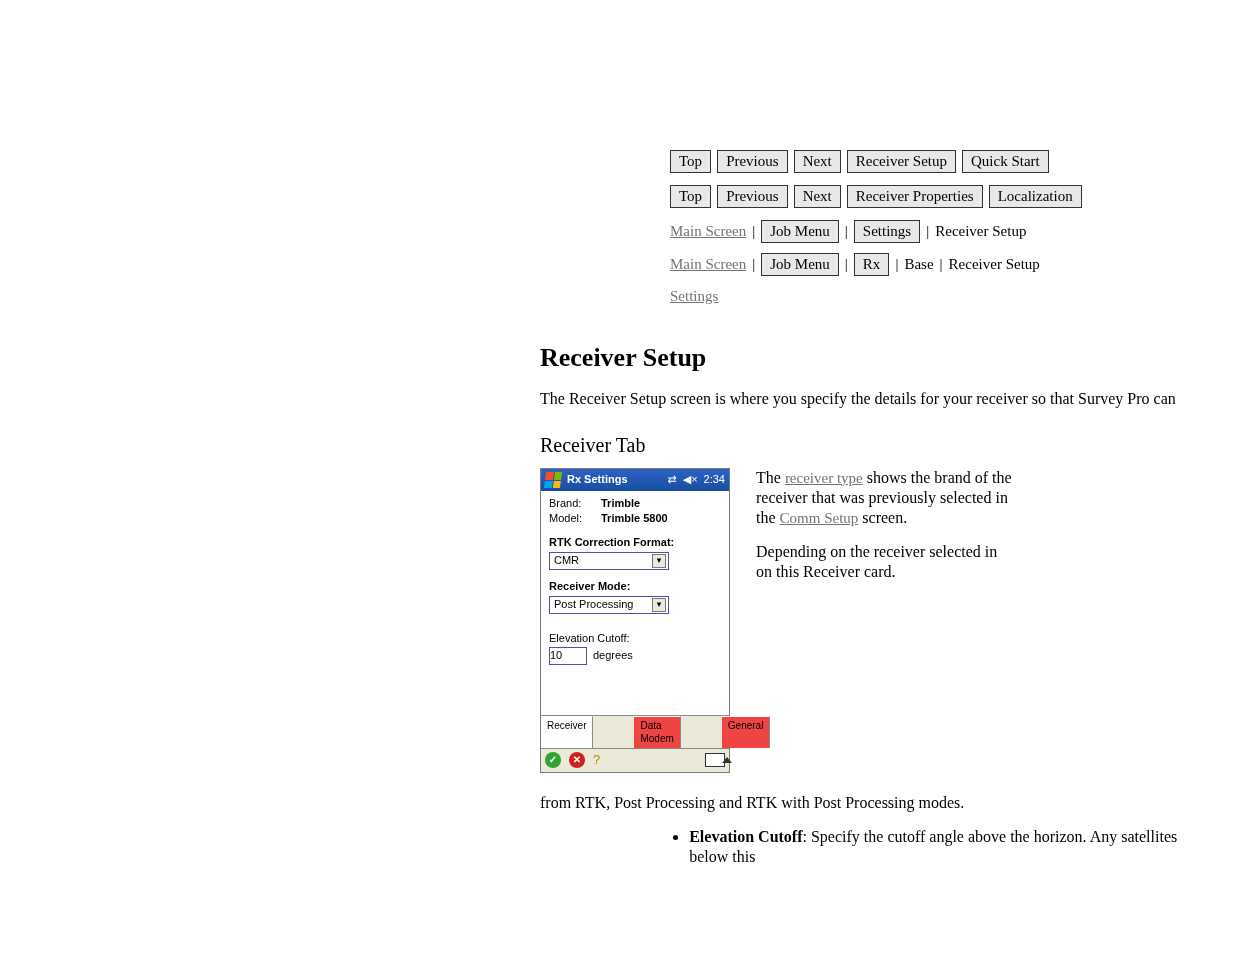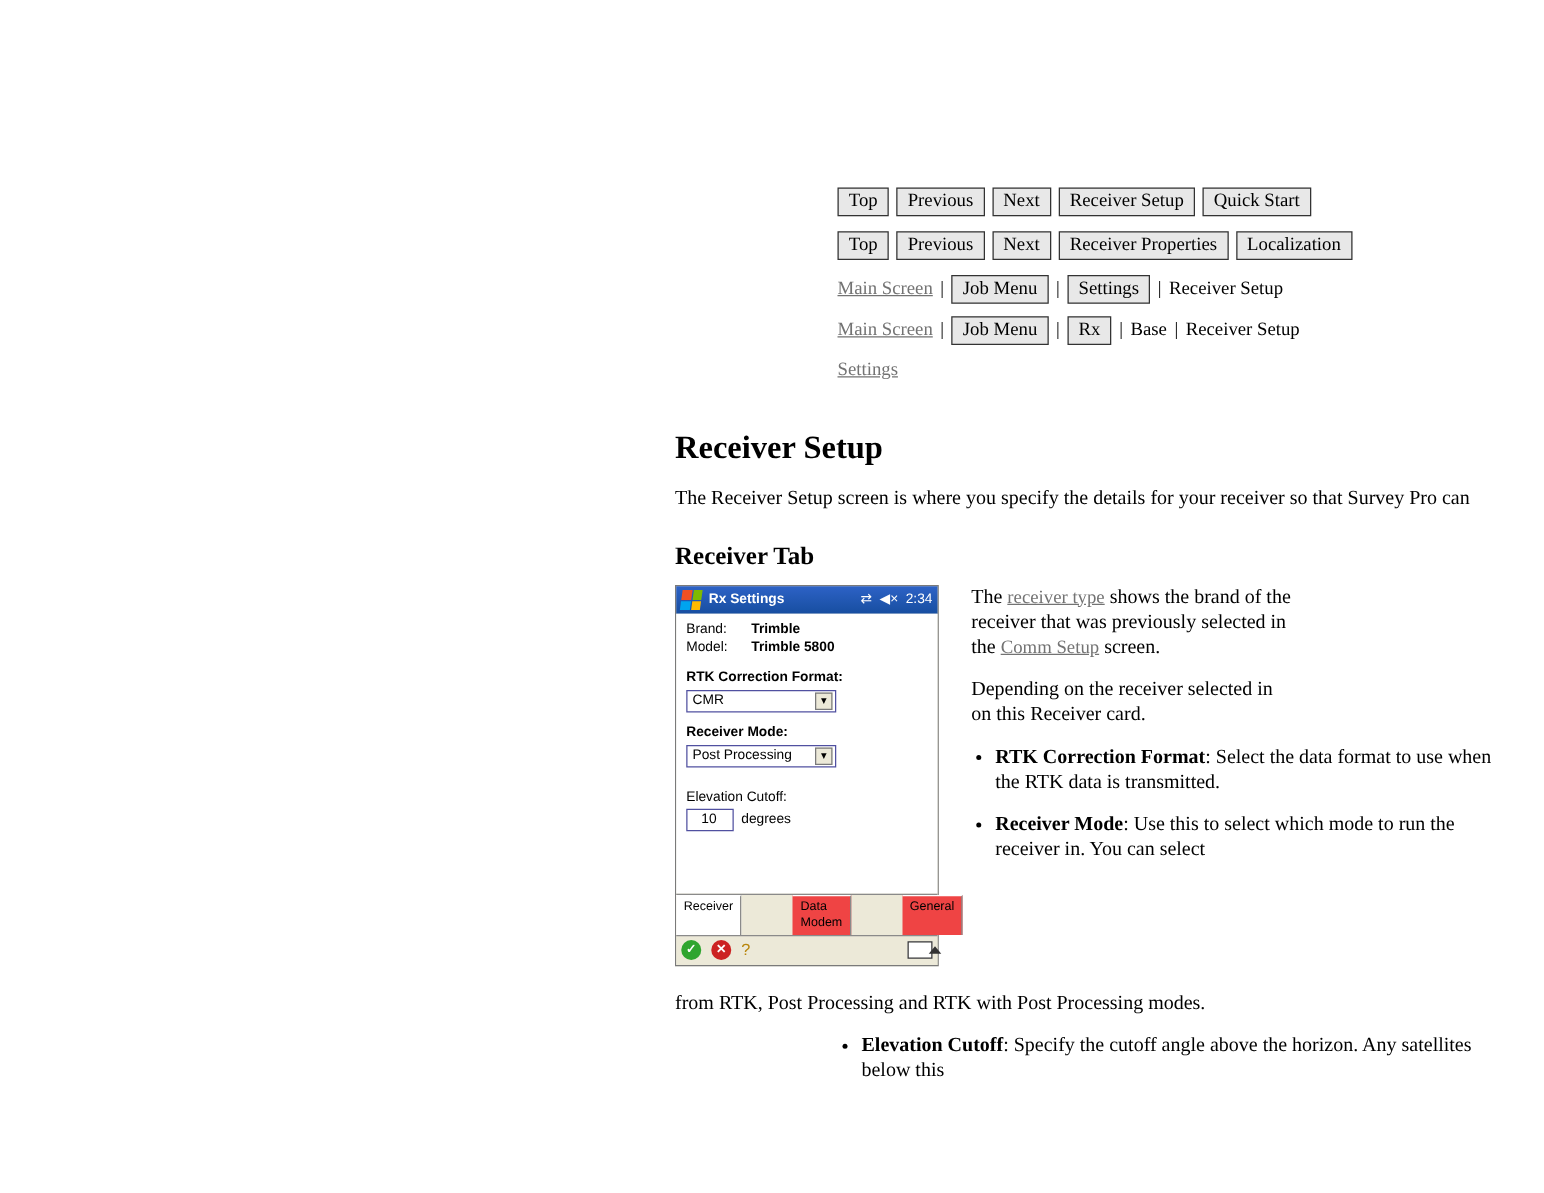--- a/index.html
+++ b/index.html
@@ -20,27 +20,27 @@
     border: 1px solid #333;
     font-family: "Times New Roman", Times, serif;
     font-size: 15px;
     padding: 2px 8px;
     cursor: pointer;
   }
   .link-crumb { color: #737373; text-decoration: underline; cursor: pointer; font-size: 15px; }
   .plain-crumb { font-size: 15px; }
   .crumbs { display: flex; gap: 6px; align-items: center; flex-wrap: wrap; }
   .section-head { font-weight: bold; font-size: 26px; margin: 36px 0 14px 0; }
-  .subhead { font-weight: bold; font-size: 20px; margin: 24px 0 10px 0; }
+  .subhead { font-weight: normal; font-size: 20px; margin: 24px 0 10px 0; }
   .col-right { margin-left: 630px; }
   .two-col { display: flex; align-items: flex-start; gap: 26px; }
   .left-col { flex: 0 0 auto; }
   .right-col { flex: 1 1 0; }
   .device {
-    width: 211px;
+    width: 190px;
     border: 1px solid #7a7a7a;
     background: #ece9d8;
     display: flex;
     flex-direction: column;
     font-family: Tahoma, -apple-system, Arial, sans-serif;
     font-size: 11px;
     color: #000;
   }
   .device-titlebar {
     background: linear-gradient(#2d62c6, #174ea0);
@@ -56,21 +56,21 @@
   .win-flag span { display:block; width:100%; height:100%; }
   .wf-r { background:#f25022;} .wf-g{background:#7fba00;} .wf-b{background:#00a4ef;} .wf-y{background:#ffb900;}
   .device-body { background:#fff; padding: 6px 8px 4px 8px; }
   .kv { display:flex; gap:6px; margin-bottom:2px; }
   .kv .k { width:46px; }
   .kv .v { font-weight:bold; }
   .block-label { font-weight:bold; margin-top:10px; }
   .combo { border:1px solid #5050a0; background:#fff; height:18px; width:120px; display:flex; align-items:center; justify-content:space-between; padding:0 2px 0 4px; margin-top:2px; }
   .combo .arrow { width:14px; height:14px; border:1px solid #7a7a7a; background:#ece9d8; display:flex; align-items:center; justify-content:center; font-size:9px; }
   .cutoff-row { display:flex; align-items:center; gap:6px; margin-top:2px; }
-  .num-box { border:1px solid #5050a0; background:#fff; height:18px; width:38px; padding:0 11px; display:flex; align-items:center; }
+  .num-box { border:1px solid #5050a0; background:#fff; height:18px; width:38px; padding:0 0; display:flex; align-items:center; }
   .device-tabs { display:flex; border-top:1px solid #8a8a8a; background:#ece9d8; font-size:10px;gap:41px; }
   .dtab { padding:3px 6px; border-right:1px solid #8a8a8a; border-top:1px solid #fff; background:#ef4444; }
   .dtab.sel { background:#fff; }
   .device-bottom { display:flex; align-items:center; gap:8px; padding:3px 4px; background:#ece9d8; border-top:1px solid #8a8a8a; }
   .circle { width:16px; height:16px; border-radius:50%; display:flex; align-items:center; justify-content:center; font-size:10px; font-weight:bold; color:#fff; }
   .ok-c { background:#2fa52f; } .x-c { background:#c22; }
   .bulb { color:#b8860b; font-size:13px; }
   .kbd-ico { margin-left:auto; width:20px; height:14px; border:1px solid #333; background:#fff; position:relative; }
   .kbd-ico::after { content:""; position:absolute; right:-8px; top:3px; width:0;height:0; border-left:5px solid transparent; border-right:5px solid transparent; border-bottom:6px solid #333; }
   .bullet-list { margin:0; padding-left: 1.2em; }
@@ -192,28 +192,20 @@
       <span>The </span><span class="link-crumb">receiver type</span><span> shows the brand of the</span>
     </div>
     <div>receiver that was previously selected in</div>
     <div>
       <span>the </span><span class="link-crumb">Comm Setup</span><span> screen.</span>
     </div>
     <div style="height:14px;"></div>
     <div>Depending on the receiver selected in</div>
     <div>on this Receiver card.</div>
     <div style="height:14px;"></div>
-    <ul class="bullet-list">
-      <li>
-        <b>RTK Correction Format</b><span>: Select the data format to use when the RTK data is transmitted.</span>
-      </li>
-      <li>
-        <b>Receiver Mode</b><span>: Use this to select which mode to run the receiver in. You can select</span>
-      </li>
-    </ul>
   </div>
 </div>
 
 <div style="margin-left:500px; margin-top:20px;">
   from RTK, Post Processing and RTK with Post Processing modes.
 </div>
 <ul class="bullet-list" style="margin-left:630px; margin-top:14px;">
   <li>
     <b>Elevation Cutoff</b><span>: Specify the cutoff angle above the horizon. Any satellites below this</span>
   </li>

